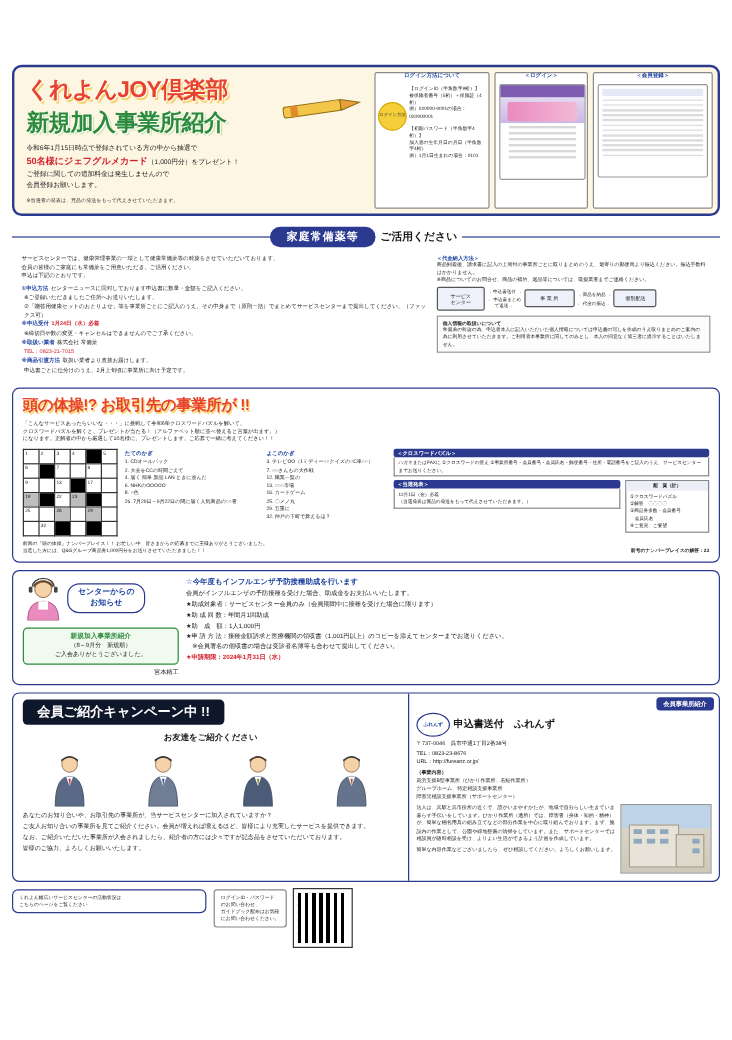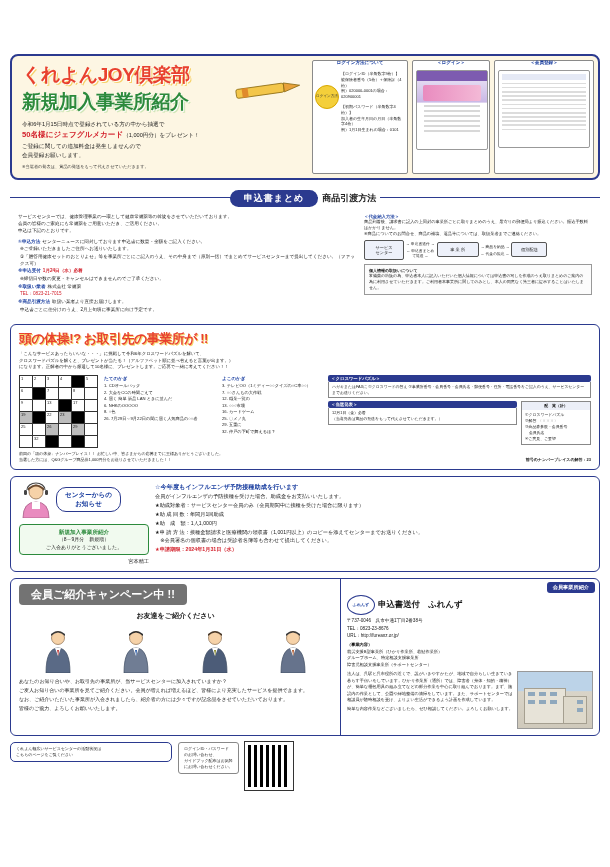--- a/index.html
+++ b/index.html
@@ -88,21 +88,21 @@
   .announce{border:1.5px solid #2c8a3c;border-radius:4px;background:#f1faef;margin-top:6px;padding:3px 4px;font-size:5px;line-height:1.5;text-align:center;}
   .announce b{color:#2c8a3c;font-size:5.6px;}
   .sign{font-size:5.2px;text-align:right;margin-top:3px;}
   .newsright{flex:1;font-size:5.2px;line-height:1.7;}
   .newsright .h{font-size:6.2px;font-weight:bold;color:#1b3fa0;}
   .newsright .dl{color:#d3212c;font-weight:bold;}
 
   
   .refbox{margin-top:6px;padding:0;display:flex;}
   .refleft{width:330px;border-right:1.5px solid #2b3a8f;box-sizing:border-box;padding:5px 8px 6px 8px;}
-  .reftitle{display:inline-block;background:#737373;color:#fff;font-size:11px;font-weight:bold;padding:3px 12px;border-radius:4px;}
+  .reftitle{display:inline-block;background:#0f172a;color:#fff;font-size:11px;font-weight:bold;padding:3px 12px;border-radius:4px;}
   .refsub{text-align:center;font-size:7px;font-weight:bold;margin-top:6px;}
   .people{display:flex;justify-content:space-around;align-items:flex-end;margin:6px 0 4px 0;height:46px;}
   .reftext{font-size:5px;line-height:1.8;}
   .refright{flex:1;padding:4px 6px 6px 6px;box-sizing:border-box;position:relative;}
   .corp-tag{position:absolute;right:4px;top:3px;background:#2b3a8f;color:#fff;font-size:5.2px;font-weight:bold;padding:2px 6px;border-radius:3px;}
   .corpname{font-size:8.4px;font-weight:bold;margin-top:12px;}
   .logo-circle{display:inline-block;width:26px;height:18px;border:1px solid #2b3a8f;border-radius:50%;font-size:4px;color:#1b3fa0;text-align:center;line-height:18px;vertical-align:middle;margin-right:3px;}
   .addr{font-size:4.6px;line-height:1.6;margin-top:2px;}
   .offices{font-size:4.2px;line-height:1.55;margin-top:3px;}
   .bottom-flex{display:flex;gap:4px;margin-top:3px;}
@@ -195,21 +195,21 @@
             <div class="ln2"></div>
             <div class="ln2"></div>
             <div class="ln2"></div>
         </div>
       </div>
     </div>
   </div>
 
   <div class="ribbon">
     <div class="line"></div>
-    <span class="txt">申込書まとめ</span><span class="sub">商品引渡方法</span>
+    <span class="txt">家庭常備薬等</span><span class="sub">ご活用ください</span>
   </div>
 
   <div class="kbox">
     <div class="kleft">
       <div class="kline">サービスセンターでは、健康管理事業の一環として健康常備薬等の斡旋をさせていただいております。</div>
       <div class="kline">会員の皆様のご家庭にも常備薬をご用意いただき、ご活用ください。</div>
       <div class="kline">申込は下記のとおりです。</div>
       <div style="height:3px;"></div>
       <div class="kitem">
           <span class="ktag">①申込方法</span>

